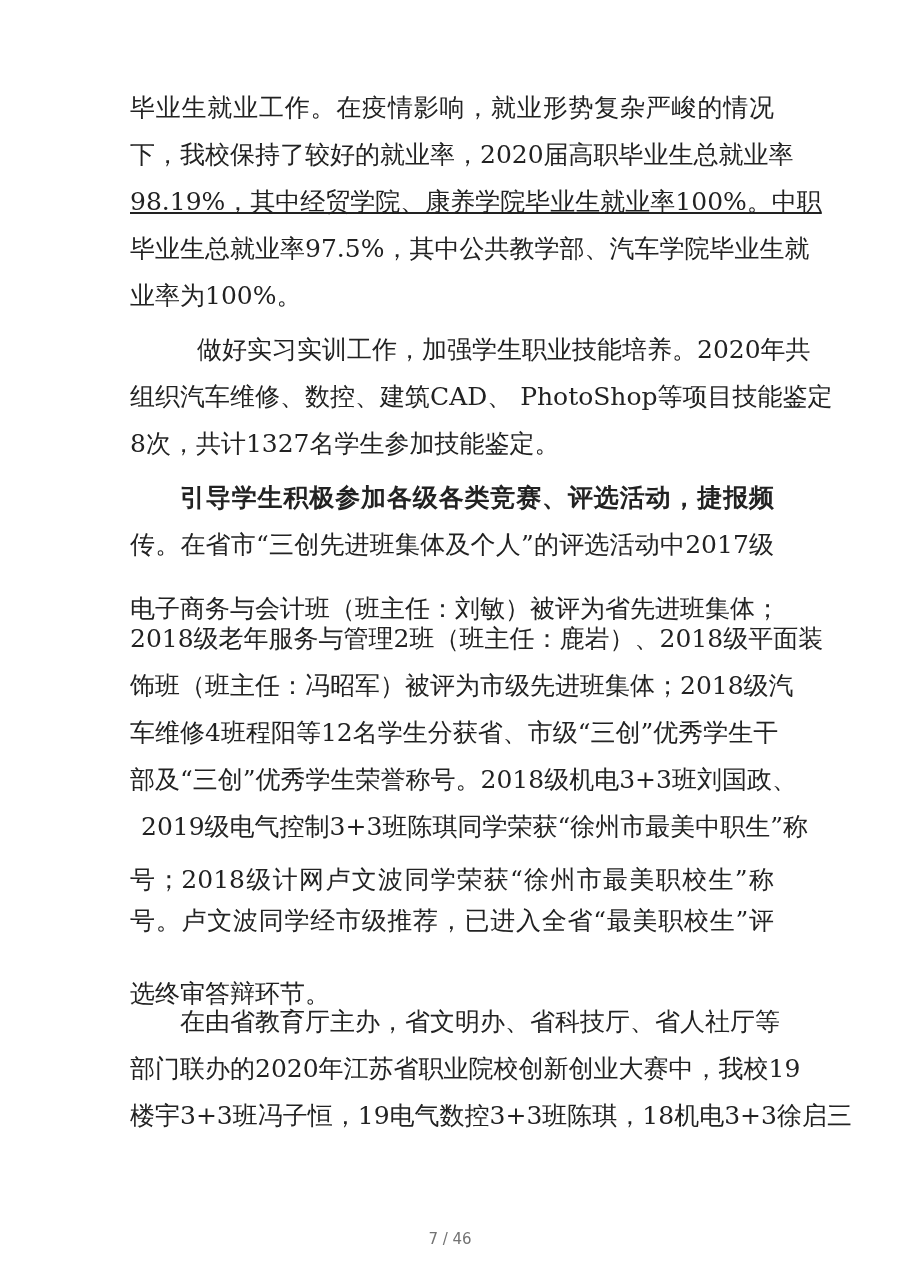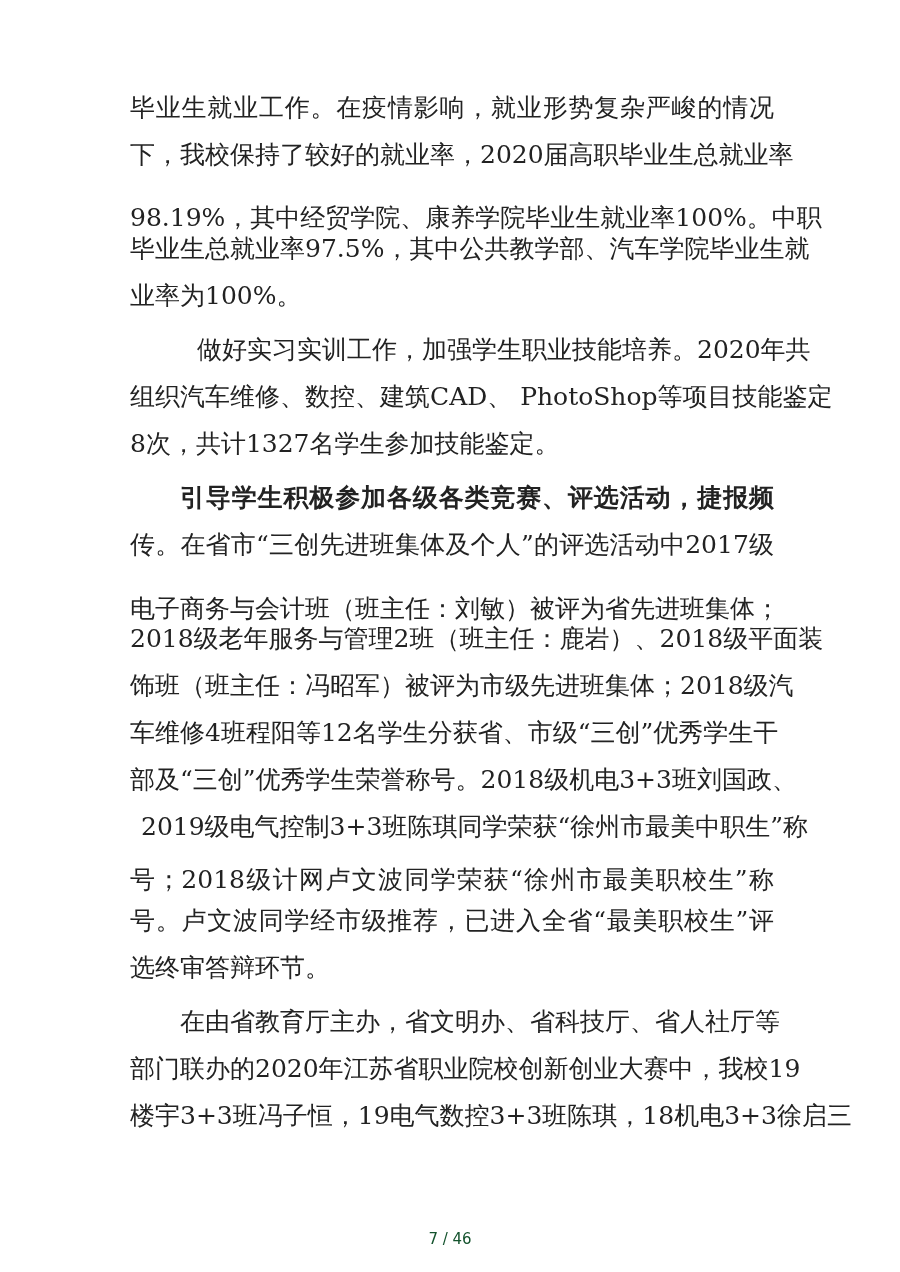--- a/index.html
+++ b/index.html
@@ -4,44 +4,44 @@
 <style>
   html, body { margin:0; padding:0; }
   body { width:900px; height:1272px; background:#ffffff; position:relative; overflow:hidden;
          font-family:"DejaVu Serif","Liberation Serif",serif; color:#222; }
   .page { position:absolute; left:0; top:0; width:900px; height:1272px; background:#fff; }
   .line { position:absolute; left:130px; width:644px; font-size:25px; line-height:30px; height:30px;
           white-space:nowrap; text-align:justify; text-align-last:justify; letter-spacing:0px; }
   .line.last { text-align-last:left; }
   .line.indent { left:180px; width:594px; }
   .pager { position:absolute; top:1230px; left:0; width:900px; text-align:center;
-           font-family:"DejaVu Sans","Liberation Sans",sans-serif; font-size:15px; color:#14532d; }
+           font-family:"DejaVu Sans","Liberation Sans",sans-serif; font-size:15px; color:#737373; }
 </style>
 </head>
 <body>
 
 <div class="page">
   <div id="lines">
       <div class="line" style="top: 93px;">毕业生就业工作。在疫情影响，就业形势复杂严峻的情况</div>
       <div class="line" style="top: 140px;">下，我校保持了较好的就业率，2020届高职毕业生总就业率</div>
-      <div class="line" style="top: 203px;">98.19%，其中经贸学院、康养学院毕业生就业率100%。中职</div>
+      <div class="line" style="top: 187px; text-decoration: underline;">98.19%，其中经贸学院、康养学院毕业生就业率100%。中职</div>
       <div class="line" style="top: 234px;">毕业生总就业率97.5%，其中公共教学部、汽车学院毕业生就</div>
       <div class="line last" style="top: 281px;">业率为100%。</div>
       <div class="line indent" style="top: 335px; margin-left: 17px;">做好实习实训工作，加强学生职业技能培养。2020年共</div>
       <div class="line" style="top: 382px;">组织汽车维修、数控、建筑CAD、 PhotoShop等项目技能鉴定</div>
       <div class="line last" style="top: 429px;">8次，共计1327名学生参加技能鉴定。</div>
       <div class="line indent" style="top: 483px; font-weight: bold;">引导学生积极参加各级各类竞赛、评选活动，捷报频</div>
       <div class="line" style="top: 530px;">传。在省市“三创先进班集体及个人”的评选活动中2017级</div>
       <div class="line" style="top: 594px;">电子商务与会计班（班主任：刘敏）被评为省先进班集体；</div>
       <div class="line" style="top: 624px;">2018级老年服务与管理2班（班主任：鹿岩）、2018级平面装</div>
       <div class="line" style="top: 671px;">饰班（班主任：冯昭军）被评为市级先进班集体；2018级汽</div>
       <div class="line" style="top: 718px;">车维修4班程阳等12名学生分获省、市级“三创”优秀学生干</div>
       <div class="line" style="top: 765px;">部及“三创”优秀学生荣誉称号。2018级机电3+3班刘国政、</div>
       <div class="line" style="top: 812px; margin-left: 11px;">2019级电气控制3+3班陈琪同学荣获“徐州市最美中职生”称</div>
       <div class="line" style="top: 859px; margin-top: 6px;">号；2018级计网卢文波同学荣获“徐州市最美职校生”称</div>
       <div class="line" style="top: 906px;">号。卢文波同学经市级推荐，已进入全省“最美职校生”评</div>
-      <div class="line last" style="top: 953px;">选终审答辩环节。</div>
+      <div class="line last" style="top: 979px;">选终审答辩环节。</div>
       <div class="line indent" style="top: 1007px;">在由省教育厅主办，省文明办、省科技厅、省人社厅等</div>
       <div class="line" style="top: 1054px;">部门联办的2020年江苏省职业院校创新创业大赛中，我校19</div>
       <div class="line" style="top: 1101px;">楼宇3+3班冯子恒，19电气数控3+3班陈琪，18机电3+3徐启三</div>
     </div>
   <div class="pager">7 / 46</div>
 </div>
 
 </body></html>

